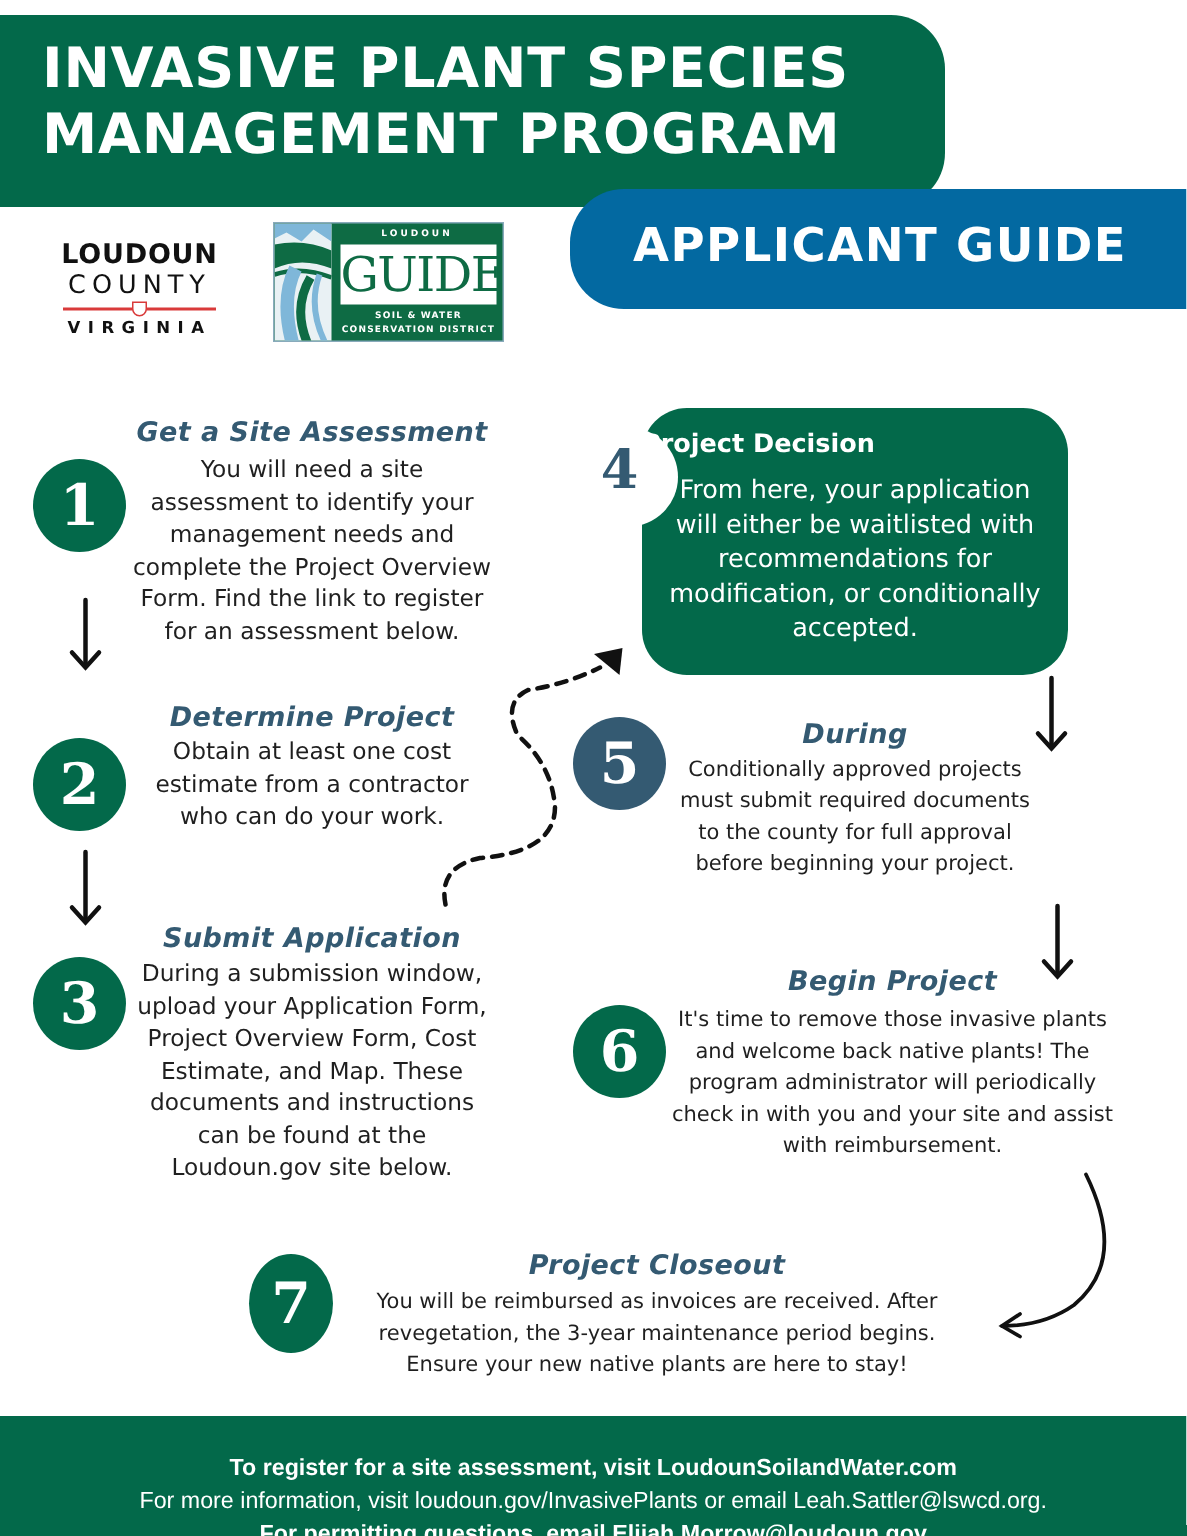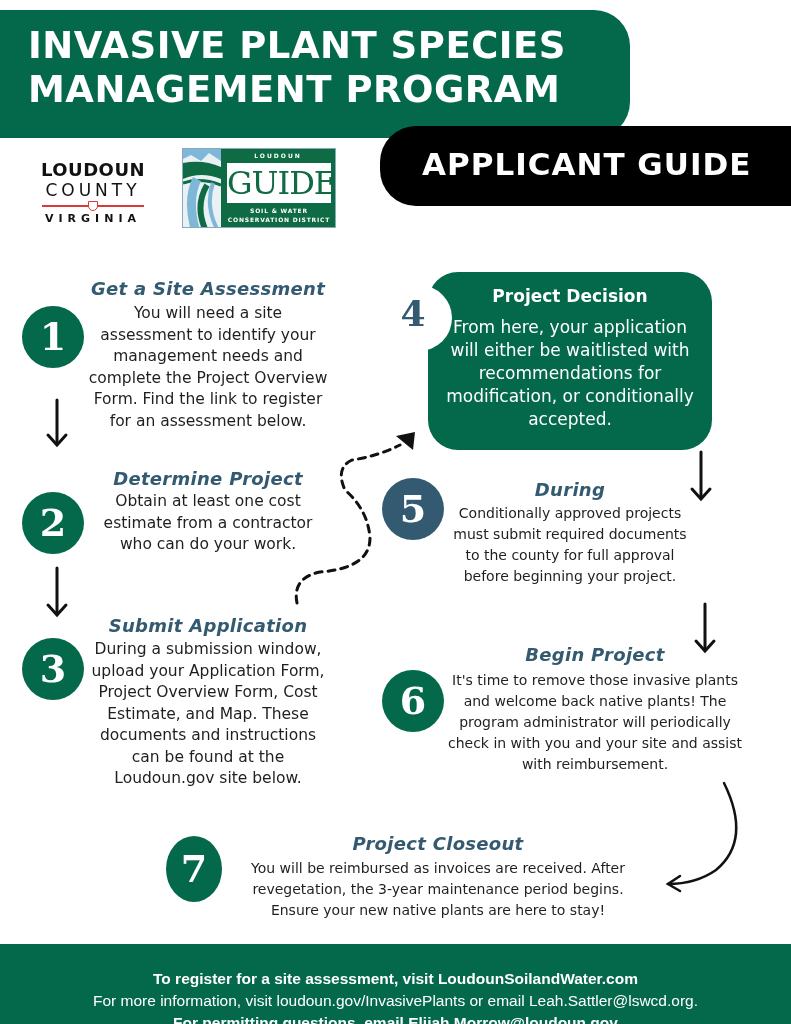--- a/index.html
+++ b/index.html
@@ -11,21 +11,21 @@
     position: absolute; left: 0; top: 10px; width: 630px; height: 128px;
     background: #03694a; border-radius: 0 36px 36px 0;
   }
   .title-line {
     position: absolute; left: 28px; color: #fff; font-weight: bold;
     font-family: "DejaVu Sans", sans-serif; font-size: 37px; letter-spacing: 0.5px;
     white-space: nowrap;
   }
   .guide-block {
     position: absolute; left: 380px; top: 126px; width: 411px; height: 80px;
-    background: #000000; border-radius: 36px 0 0 36px;
+    background: #0369a1; border-radius: 36px 0 0 36px;
   }
   .guide-text {
     position: absolute; left: 42px; top: 20px; color: #fff; font-weight: bold;
     font-family: "DejaVu Sans", sans-serif; font-size: 31px; letter-spacing: 1px; white-space: nowrap;
   }
 
   
   .lc-logo { position: absolute; left: 40px; top: 160px; width: 106px; height: 68px; text-align: center; }
   .lc-l1 { font-family: "DejaVu Sans", sans-serif; font-weight: bold; font-size: 18px; letter-spacing: 0.5px; color: #111; line-height: 20px; }
   .lc-l2 { font-family: "DejaVu Sans", sans-serif; font-size: 17px; letter-spacing: 4px; color: #111; line-height: 20px; }
@@ -65,21 +65,21 @@
     position: absolute; left: 428px; top: 272px; width: 284px; height: 178px;
     background: #03694a; border-radius: 30px;
   }
   .decision-notch {
     position: absolute; left: 386px; top: 285px; width: 66px; height: 66px; border-radius: 50%; background: #fff;
   }
   .decision-num {
     position: absolute; left: 398px; top: 292px; width: 30px; color: #345a72;
     font-family: "DejaVu Serif", serif; font-weight: bold; font-size: 36px; text-align: center;
   }
-  .decision-title { position: absolute; left: 428px; top: 286px; width: 284px; text-align: center; color: #fff; font-weight: bold; font-family: "DejaVu Sans", sans-serif; font-size: 17px; }
+  .decision-title { position: absolute; left: 428px; top: 286px; width: 284px; color: #fff; font-weight: bold; font-family: "DejaVu Sans", sans-serif; font-size: 17px; }
   .decision-body { position: absolute; left: 440px; top: 316px; width: 260px; text-align: center; color: #fff; font-family: "DejaVu Sans", sans-serif; font-size: 17px; line-height: 23px; }
 
   
   .footer { position: absolute; left: 0; top: 944px; width: 791px; height: 80px; background: #03694a; color: #fff; text-align: center; font-family: "Liberation Sans", sans-serif; }
   .footer-line { font-size: 15.5px; line-height: 22px; white-space: nowrap; }
   .footer-line.b { font-weight: bold; }
 
   svg.overlay { position: absolute; left: 0; top: 0; width: 791px; height: 1024px; pointer-events: none; }
 </style>
 </head>

